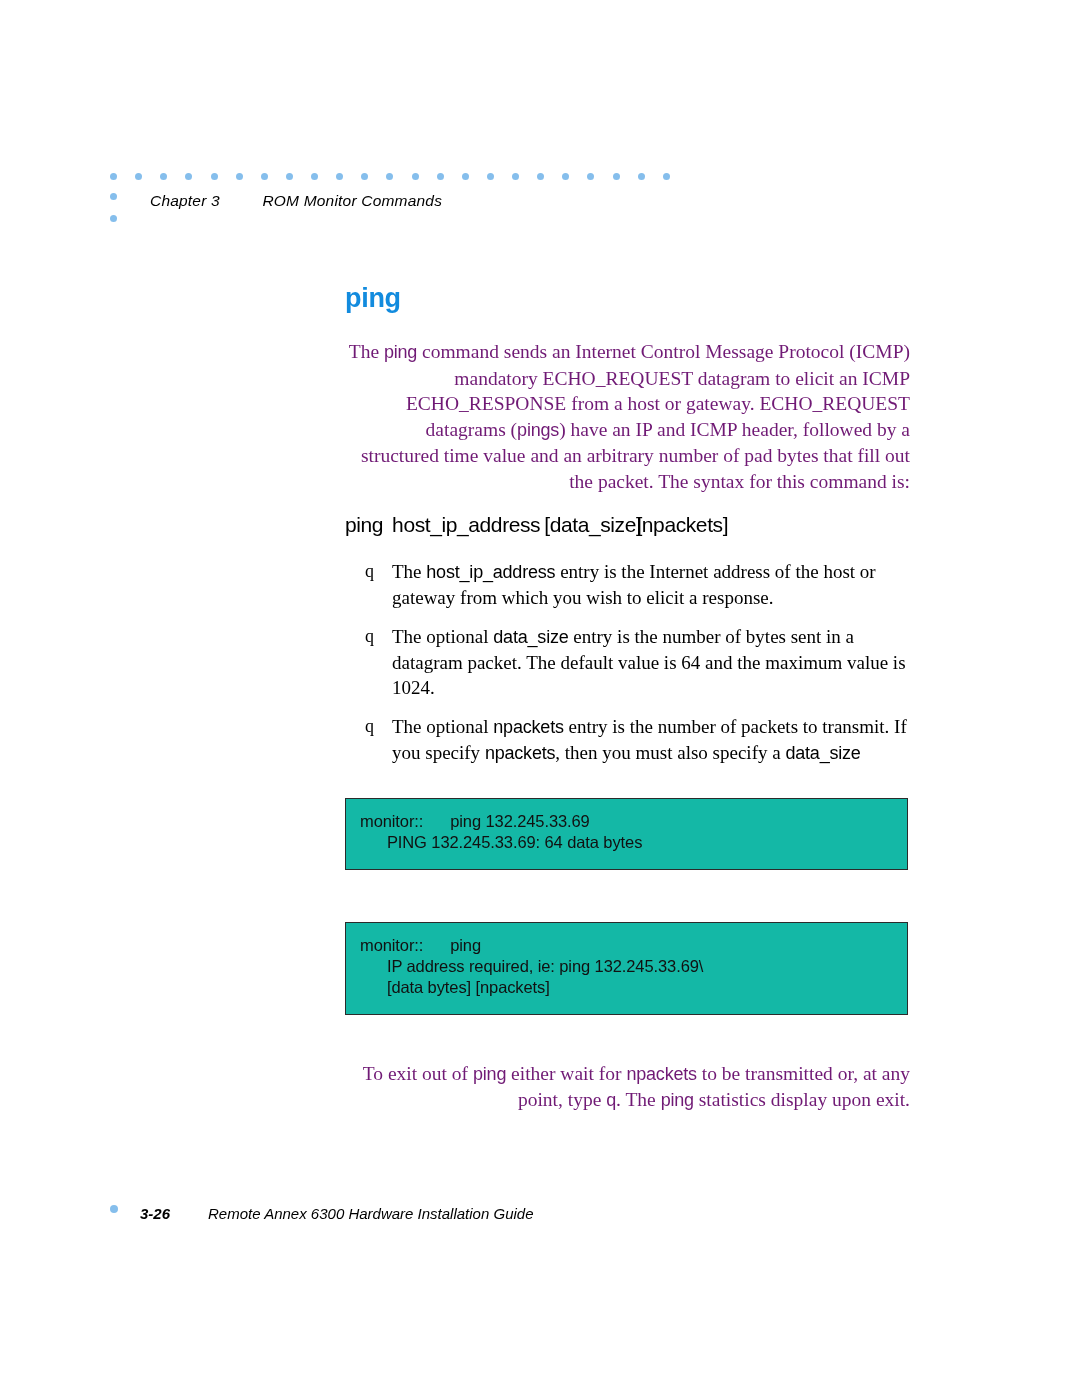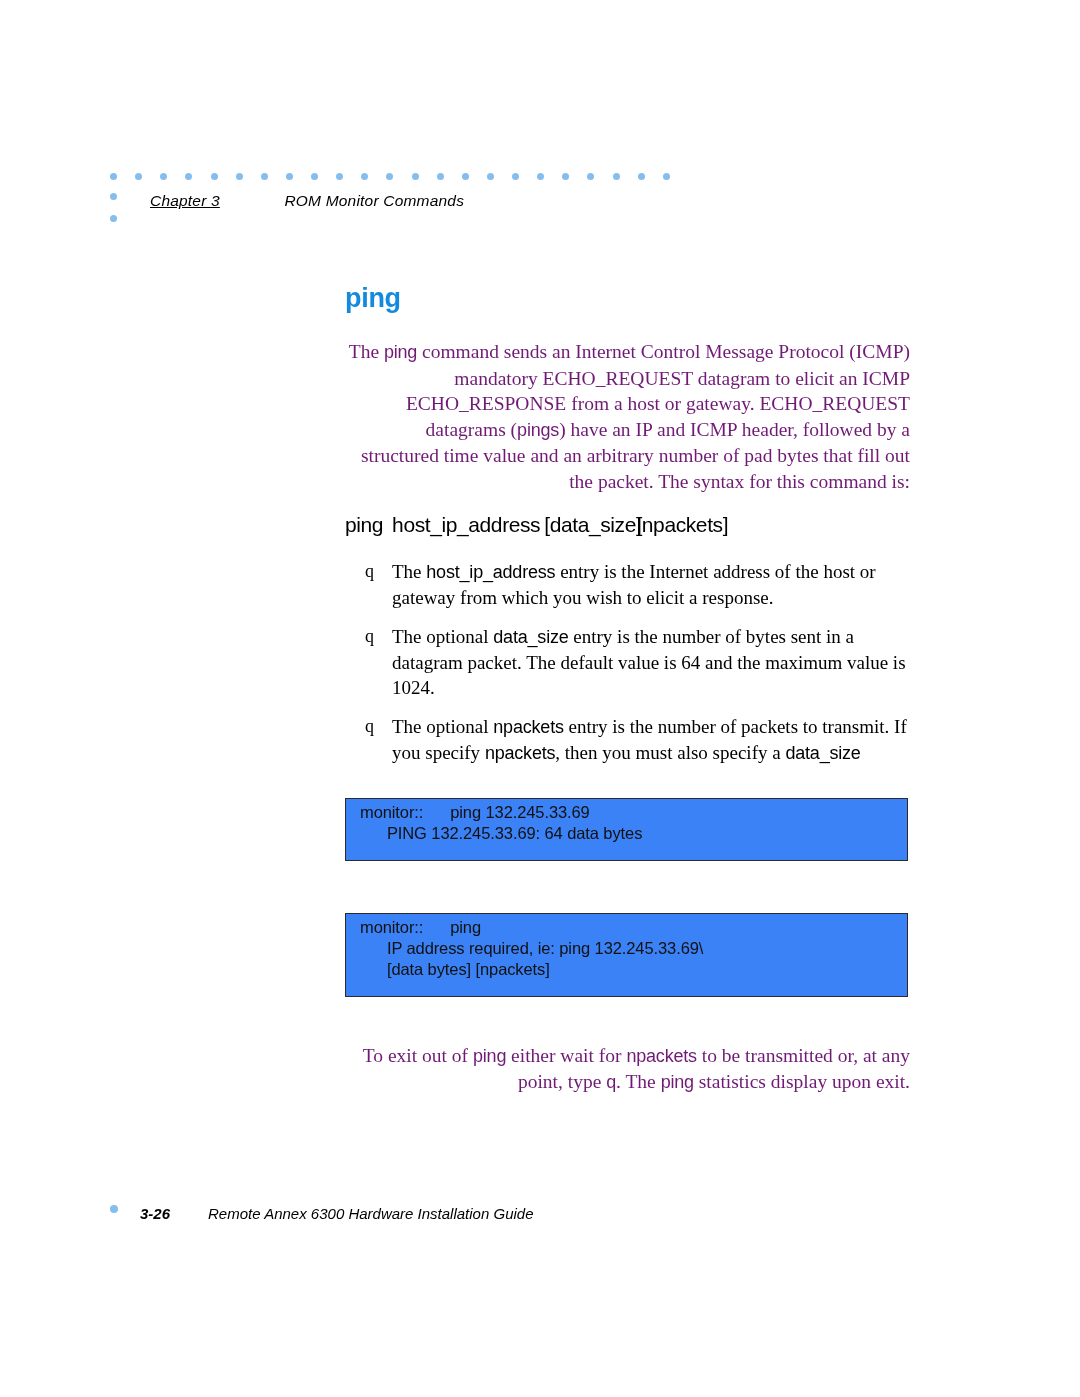--- a/index.html
+++ b/index.html
@@ -48,21 +48,21 @@
     position: absolute;
     left: 150px;
     top: 192px;
     font-family: "Liberation Sans", sans-serif;
     font-style: italic;
     font-size: 15.5px;
     letter-spacing: 0.2px;
     color: #000;
     white-space: nowrap;
   }
-  #running-head .rh-chapter { margin-right: 60px; text-decoration: underline; }
+  #running-head .rh-chapter { margin-right: 38px; }
 
   
   #content {
     position: absolute;
     left: 345px;
     top: 285px;
     width: 565px;
   }
 
   h1#section-title {
@@ -119,22 +119,22 @@
     position: absolute;
     left: 20px;
     top: 0;
     font-family: "Liberation Serif", serif;
     font-size: 18px;
   }
 
   div.console-box {
     border: 1px solid #2b2b2b;
     margin: 6px 0 24px 0;
-    padding: 3px 14px 16px 14px;
-    background: #3b82f6;
+    padding: 12px 14px 16px 14px;
+    background: #14b8a6;
     box-sizing: border-box;
     width: 563px;
   }
   pre.console-text {
     margin: 0;
     font-family: "Liberation Sans", sans-serif;
     font-size: 16.5px;
     line-height: 21px;
     letter-spacing: -0.1px;
     color: #111;

